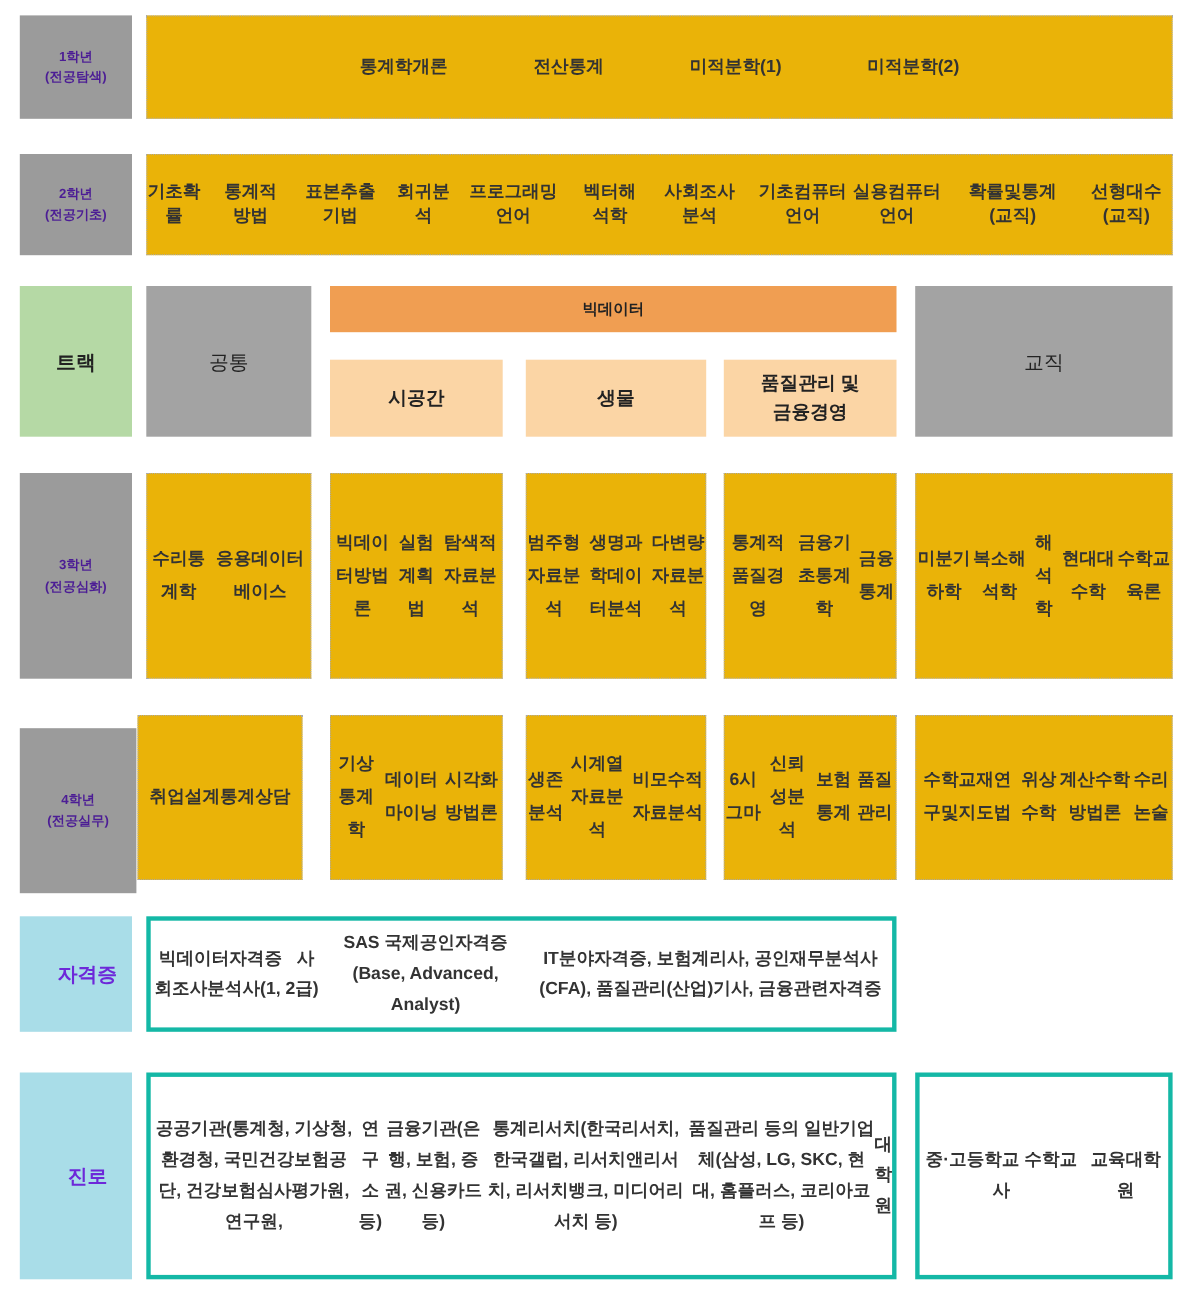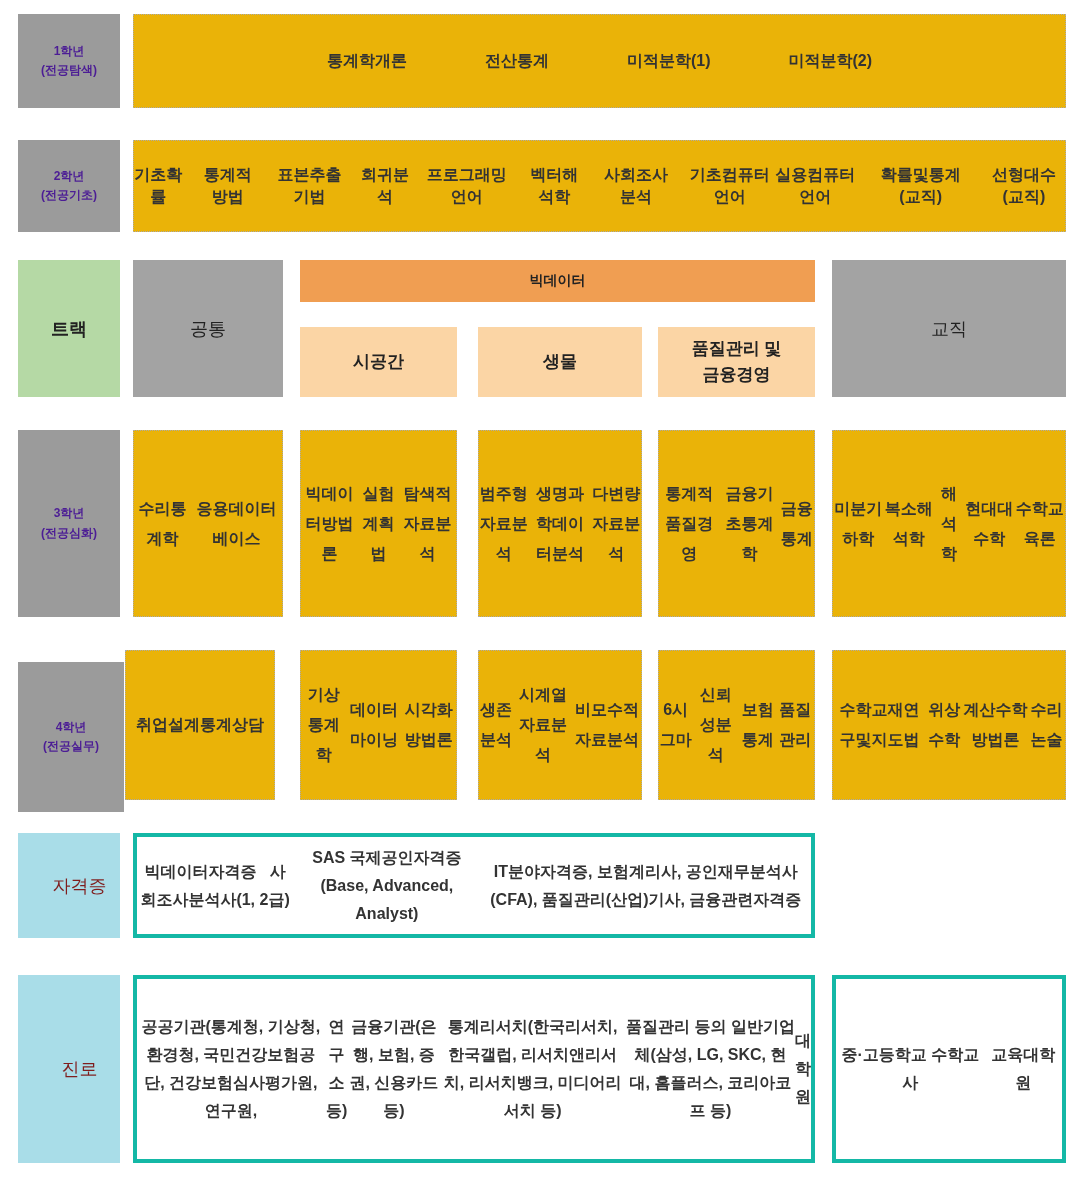--- a/index.html
+++ b/index.html
@@ -5,21 +5,21 @@
   html,body{margin:0;padding:0;background:#ffffff;}
   .stage{
     position:relative;width:1081px;height:1179px;background:#ffffff;
     font-family:"Liberation Sans",sans-serif;color:#303030;overflow:hidden;
   }
   .box{position:absolute;box-sizing:border-box;display:flex;align-items:center;justify-content:center;text-align:center;}
   .col{}
   
   .label-gray{background:#9b9b9b;color:#4c1d95;font-size:12px;font-weight:bold;line-height:1.6;white-space:pre-line;}
   .label-green{background:#b5d9a5;color:#222;font-size:18px;font-weight:bold;}
-  .label-cyan{background:#a9dde8;color:#7f1d1d;font-size:18px;font-weight:normal;padding-left:21px;}
+  .label-cyan{background:#a9dde8;color:#6d28d9;font-size:18px;font-weight:bold;padding-left:21px;}
   
   .cell-olive{background:#a3a3a3;color:#222;font-size:18px;font-weight:normal;}
   .band-orange{background:#f09e52;color:#222;font-size:14px;font-weight:bold;}
   .cell-orange{background:#fbd5a5;color:#222;font-size:17px;font-weight:bold;white-space:pre-line;line-height:1.55;}
   
   .dotted{background:#eab308;border:1px dotted #ababab;}
   .bordered{background:#ffffff;border:4px solid #14b8a6;}
   .crs{font-size:16px;font-weight:bold;color:#333;line-height:30px;white-space:pre-wrap;}
   .inline-courses{gap:78px;}
   .line{display:flex;gap:15px;justify-content:center;margin:4px 0;}

